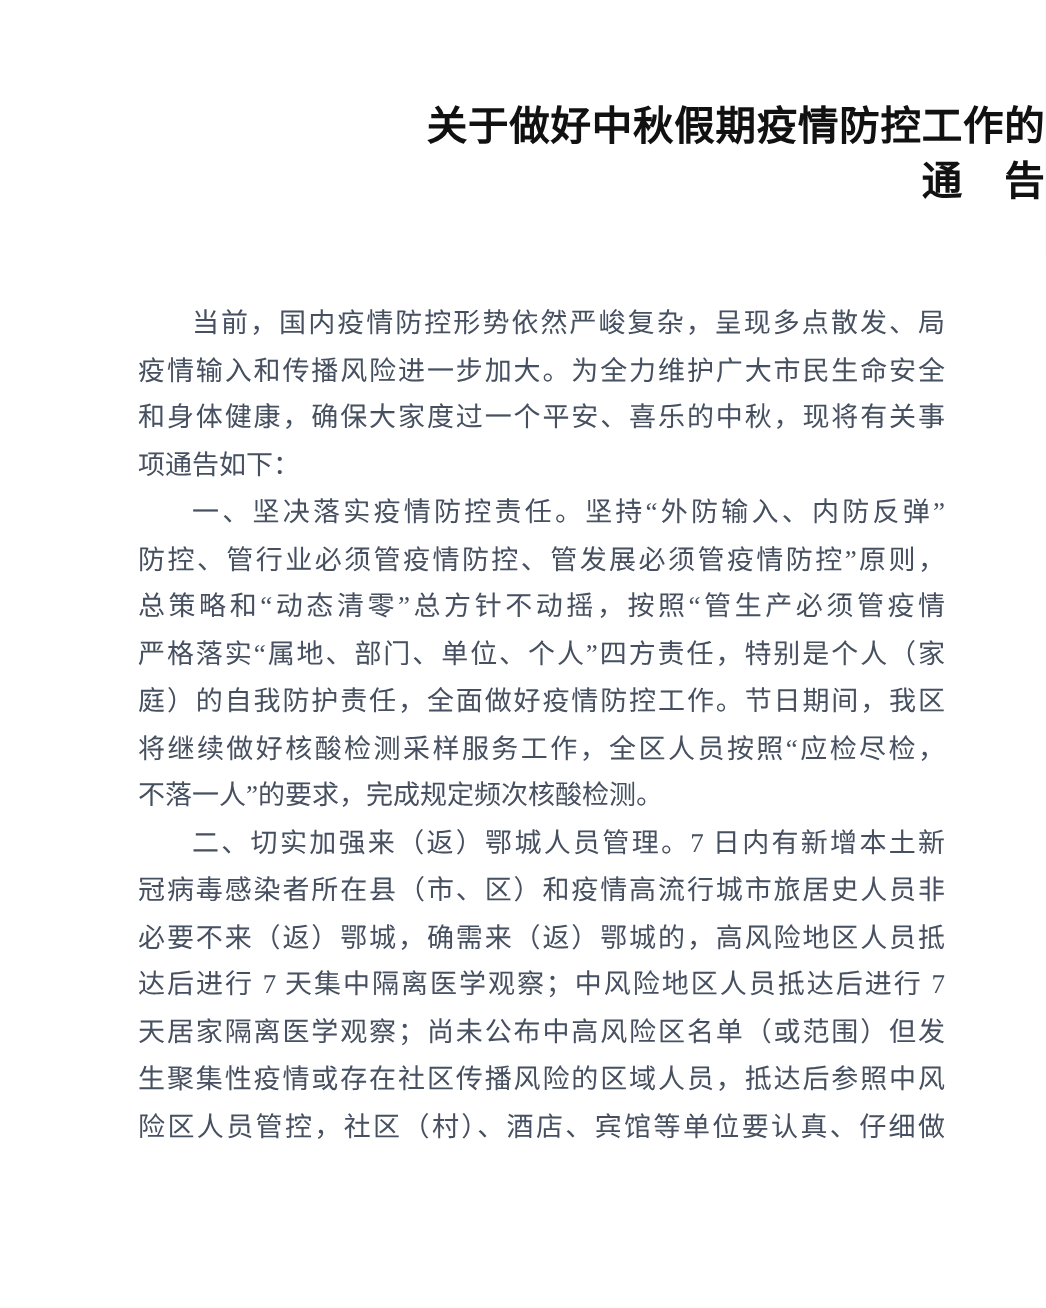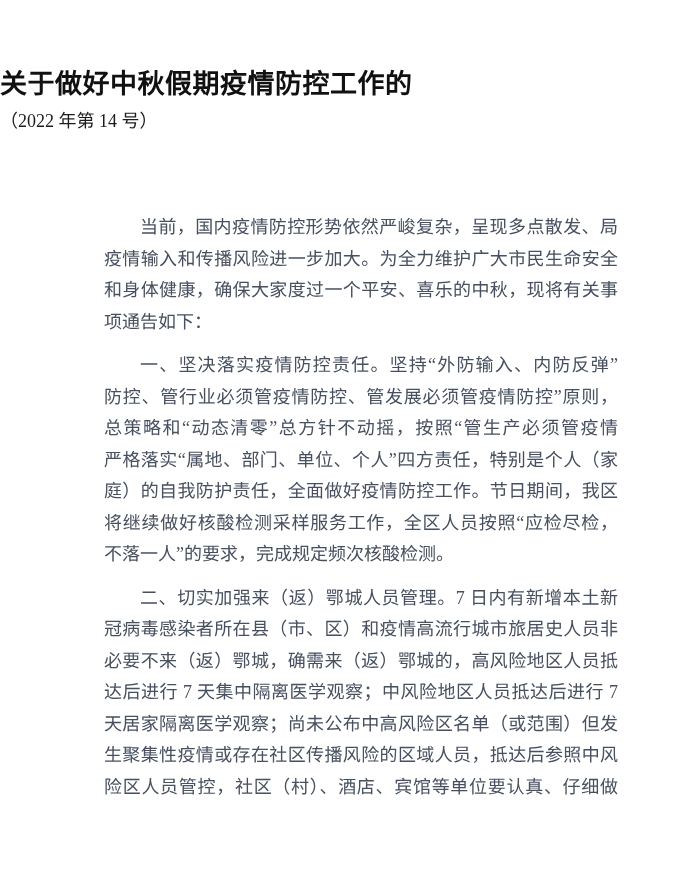--- a/index.html
+++ b/index.html
@@ -17,21 +17,21 @@
   }
   .page {
     position: relative;
     width: 697px; height: 872px;
     background: var(--page-bg);
     overflow: hidden;
   }
   .title-block {
     position: absolute;
     top: 66px; left: 0; width: 697px;
-    text-align: left;
+    text-align: right;
     color: var(--title-color);
   }
   .title-line {
     font-size: 27px;
     font-weight: bold;
     line-height: 37px;
     letter-spacing: 0.5px;
   }
   .doc-number {
     margin-top: 6px;
@@ -39,40 +39,40 @@
     font-weight: normal;
     line-height: 25px;
     color: var(--docnum-color);
   }
   .doc-body {
     position: absolute;
     left: 92px; top: 200px; width: 538px;
     color: var(--body-color);
     font-size: 18px;
   }
-  .para { margin: 12px; padding: 0; }
+  .para { margin: 0; padding: 0; }
   .line {
     height: 31.5px;
     line-height: 31.5px;
     text-align: justify;
     text-align-last: justify;
     overflow: hidden;
     white-space: normal;
   }
   .line.first { text-indent: 2em; }
   .line.short { text-align-last: left; }
 </style>
 </head>
 <body>
 
 <div class="page">
 
   <div class="title-block">
     <div class="title-line">关于做好中秋假期疫情防控工作的</div>
-    <div class="doc-number">（2022 年第 14 号）</div>
+    <div class="title-line">通　告</div>
   </div>
 
   <div class="doc-body">
       <div class="para">
         <div class="line first">当前，国内疫情防控形势依然严峻复杂，呈现多点散发、局</div>
         <div class="line">疫情输入和传播风险进一步加大。为全力维护广大市民生命安全</div>
         <div class="line">和身体健康，确保大家度过一个平安、喜乐的中秋，现将有关事</div>
         <div class="line short">项通告如下：</div>
       </div>
       <div class="para">

